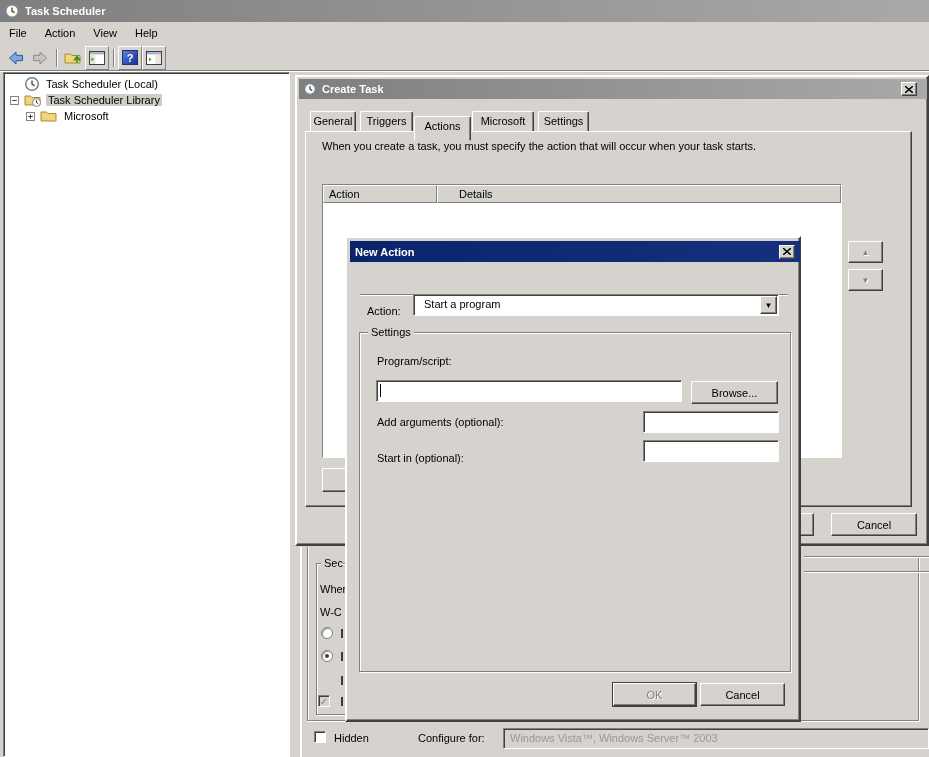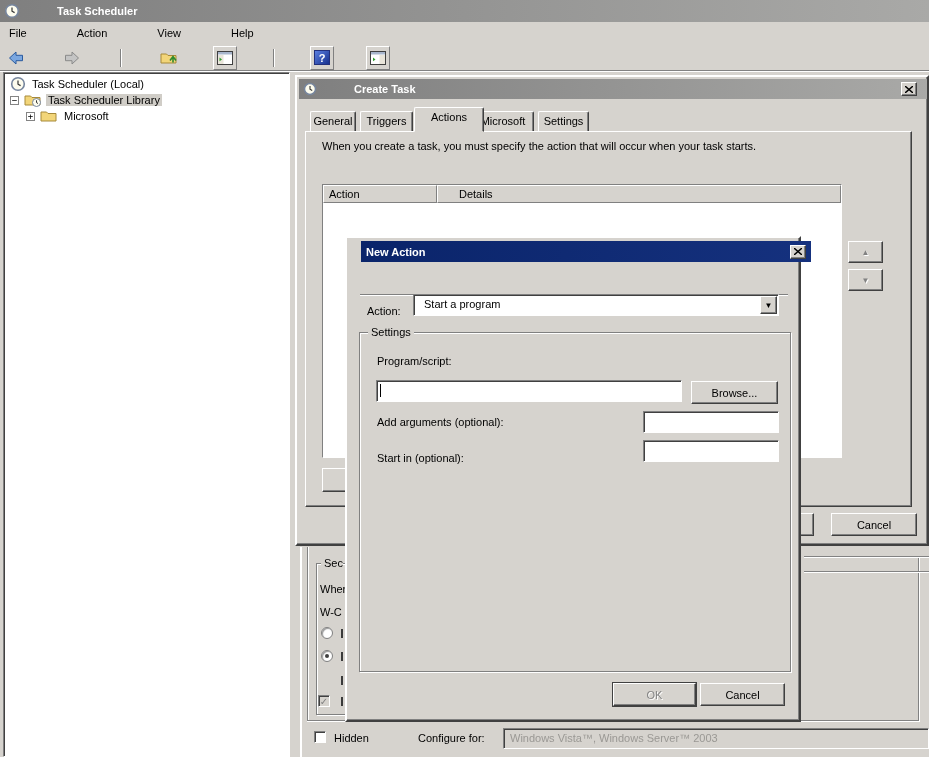--- a/index.html
+++ b/index.html
@@ -2,21 +2,21 @@
 <html><head>
 <meta charset="utf-8">
 <style>
   * { margin:0; padding:0; box-sizing:border-box; }
   html,body { background:#d6d3ce; }
   #screen {
     position:relative; width:929px; height:757px; overflow:hidden;
     background:#d6d3ce; font-family:"Liberation Sans", sans-serif;
     font-size:11px; color:#000;
   }
-  .abs { position:absolute;gap:32px; }
+  .abs { position:absolute; }
 
   
   .raised2 { border:2px solid; border-color:#ffffff #404040 #404040 #ffffff;
              box-shadow: inset -1px -1px 0 #808080, inset 1px 1px 0 #d6d3ce; background:#d6d3ce; }
   .btn { background:#d6d3ce; border:1px solid; border-color:#ffffff #404040 #404040 #ffffff;
          box-shadow: inset -1px -1px 0 #808080; display:flex; align-items:center; justify-content:center;
          font-family:"Liberation Sans",sans-serif; font-size:11px; color:#000; cursor:default; }
   .btn.default { box-shadow: inset -1px -1px 0 #808080, 0 0 0 1px #404040; }
   .btn.disabled { color:#838383; text-shadow:1px 1px 0 #ffffff; }
   .sunken { background:#ffffff; border:1px solid; border-color:#808080 #ffffff #ffffff #808080;
@@ -139,21 +139,21 @@
         <rect x="0.5" y="0.5" width="15" height="13" fill="#ffffff" stroke="#404040"></rect>
         <rect x="1" y="1" width="14" height="2.5" fill="#a8b6cc"></rect>
         <rect x="9.5" y="4" width="5.5" height="9" fill="#e9e5da"></rect>
         <path d="M3 6.5 L5.5 8.4 L3 10.3 Z" fill="#2e9e2e"></path>
       </svg>
     </span>
   </div>
   <div class="abs hline" id="toolbar-edge"></div>
 
   <div class="abs" id="tree-pane">
-    <div class="tree-row" style="padding-left:6px;">
+    <div class="tree-row" style="padding-left:20px;">
       <span style="display:flex;flex:none;">
         <svg width="16" height="16">
             <circle cx="8" cy="8" r="6.3" fill="#fdfcee" stroke="#76859d" stroke-width="1.6"></circle>
             <path d="M8 4.6 L8 8.2 L10.6 9.6" stroke="#333" stroke-width="1.2" fill="none"></path>
           </svg>
       </span>
       <span class="tree-label">Task Scheduler (Local)</span>
     </div>
     <div class="tree-row" style="padding-left:6px;">
       <span class="expander">−</span>
@@ -221,21 +221,21 @@
         <svg width="8" height="7">
             <path d="M0 0 L8 7 M8 0 L0 7" stroke="#000" stroke-width="1.4"></path>
           </svg>
       </span>
     </div>
 
     <div class="tab" style="left:13px;top:34px;width:46px;height:21px;">
       <span>General</span></div>
     <div class="tab" style="left:63px;top:34px;width:53px;height:21px;">
       <span>Triggers</span></div>
-    <div class="tab" style="left:117px;top:30px;width:70px;height:25px;z-index:3;box-shadow:inset -1px 0 0 #808080, 0 2px 0 #d6d3ce;">
+    <div class="tab" style="left:117px;top:39px;width:57px;height:25px;z-index:3;box-shadow:inset -1px 0 0 #808080, 0 2px 0 #d6d3ce;">
       <span>Actions</span></div>
     <div class="tab" style="left:175px;top:34px;width:62px;height:21px;">
       <span>Microsoft</span></div>
     <div class="tab" style="left:241px;top:34px;width:51px;height:21px;">
       <span>Settings</span></div>
 
     <div class="tabpage" style="left:8px;top:54px;width:607px;height:376px;"></div>
     <div class="abs" style="left:25px;top:63px;width:580px;">When you create a task, you must specify the action that will occur when your task starts.</div>
 
     <div class="abs sunken" style="left:25px;top:107px;width:520px;height:274px;">
@@ -263,21 +263,21 @@
 
     <div class="btn abs" style="left:434px;top:436px;width:83px;height:23px;">
       <span>OK</span>
       </div>
     <div class="btn abs" style="left:534px;top:436px;width:86px;height:23px;">
       <span>Cancel</span>
       </div>
   </div>
 
   <div class="abs raised2" style="left:345px;top:236px;width:456px;height:486px;">
-    <div class="abs titlebar-active" style="left:14px;top:3px;width:450px;height:21px;padding:0 5px;">
+    <div class="abs titlebar-active" style="left:3px;top:3px;width:450px;height:21px;padding:0 5px;">
       <span>New Action</span>
       <span style="flex:1;"></span>
       <span class="closebox">
         <svg width="8" height="7">
             <path d="M0 0 L8 7 M8 0 L0 7" stroke="#000" stroke-width="1.4"></path>
           </svg>
       </span>
     </div>
 
     <div class="abs etched-h" style="left:13px;top:56px;width:428px;"></div>

